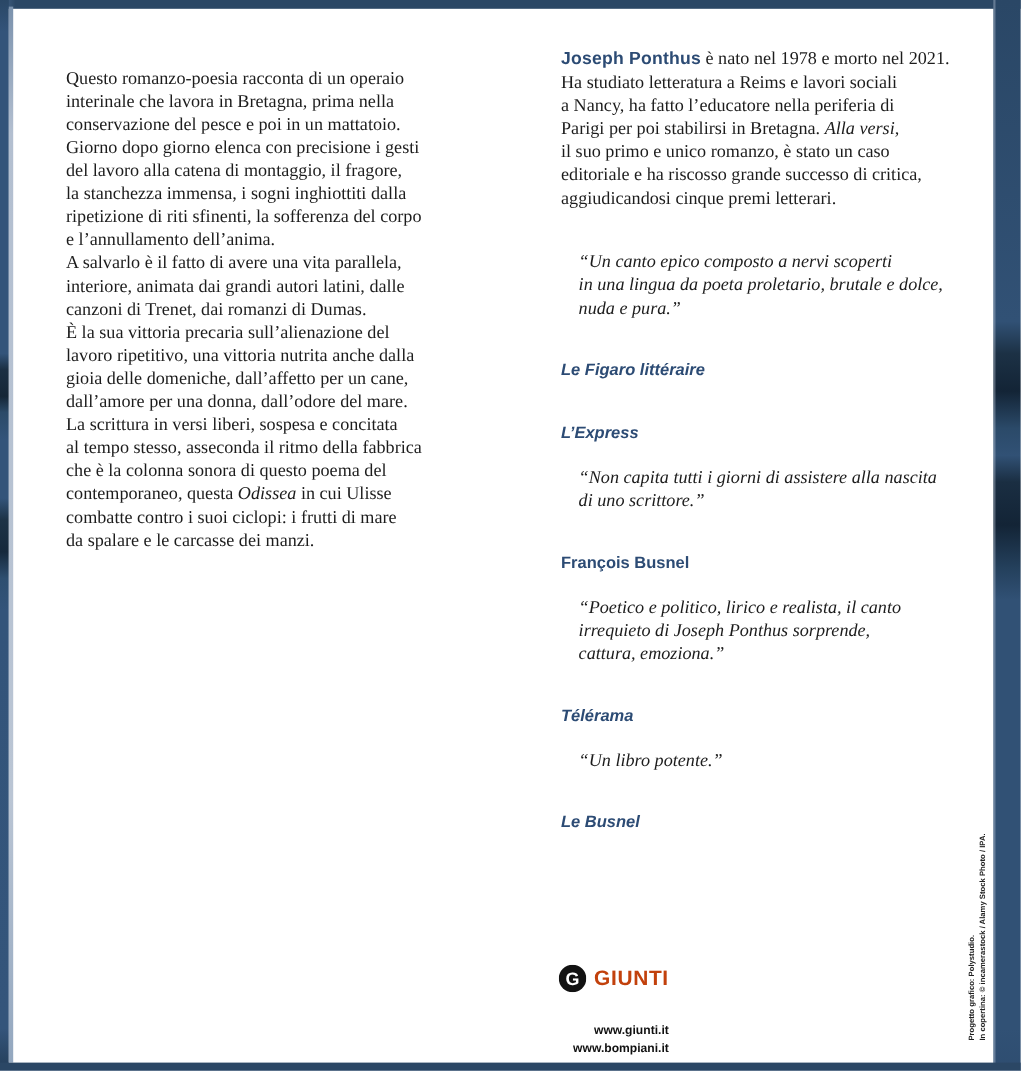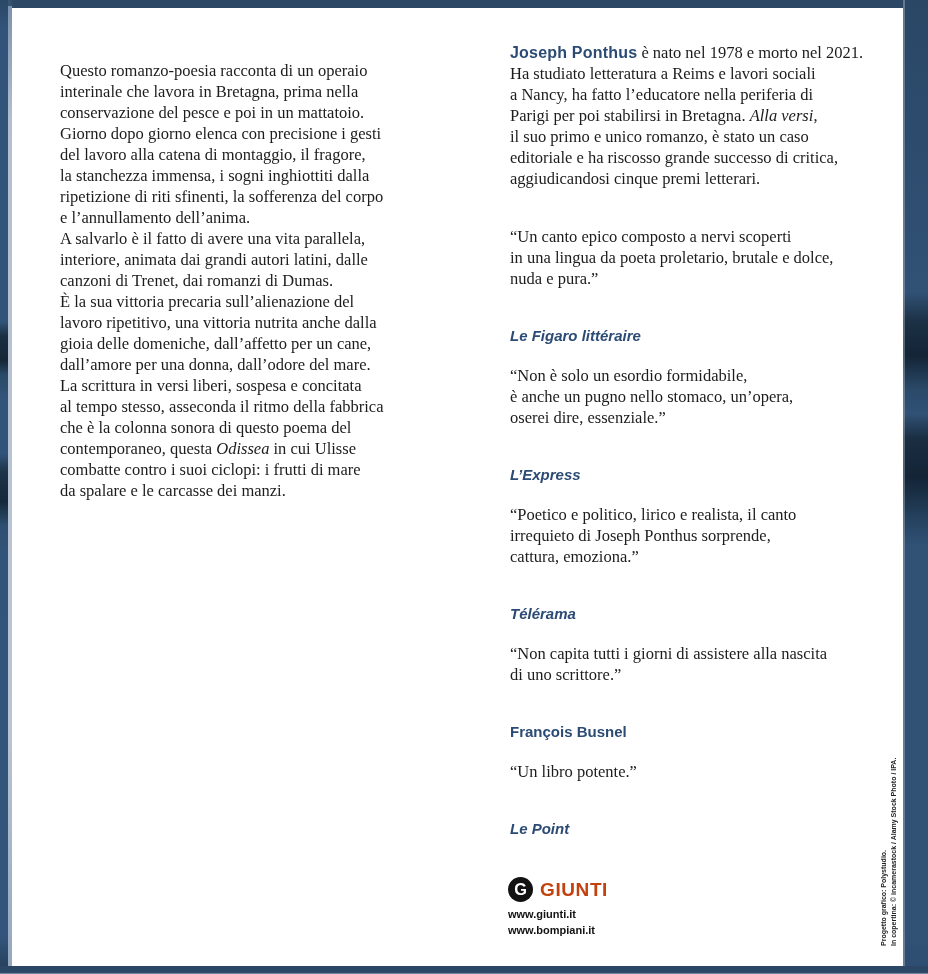--- a/index.html
+++ b/index.html
@@ -42,39 +42,39 @@
     position:absolute; left:510px; top:42px; width:405px;
     font-size:16.5px; line-height:21px; color:#1c1c1c;
   }
   .bio { margin:0 0 37px 0; white-space:pre-line; }
   .author-name {
     font-family:"Liberation Sans","DejaVu Sans",sans-serif;
     font-weight:bold; font-size:16px; letter-spacing:0.2px;
     color:#2c4b74; font-style:normal;
   }
   .quote { margin:0 0 19px 0; }
-  .quote p { margin:0; white-space:pre-line; }
+  .quote p { margin:16px; white-space:pre-line;font-style:italic; }
   .source {
     font-family:"Liberation Sans","DejaVu Sans",sans-serif;
     font-weight:bold; font-size:15px; line-height:21px; color:#2c4b74;margin-top:36px;
   }
   .source.it { font-style:italic; }
 
   
   .footer { position:absolute; left:508px; top:877px; }
   .logo-row { display:flex; align-items:center; gap:7px; }
   .logo-mark { width:25px; height:25px; display:block; }
   .logo-text {
     font-family:"Liberation Sans","DejaVu Sans",sans-serif;
     font-weight:bold; font-size:19px; letter-spacing:0.6px; color:#c2410c;
   }
   .sites {
-    margin-top:4px;
+    margin-top:27px;
     font-family:"Liberation Sans","DejaVu Sans",sans-serif;
-    font-weight:bold; font-size:11px; line-height:16px; color:#111;
+    font-weight:bold; font-size:11px; line-height:16px; color:#111;text-align:right;
   }
 
   
   .credits {
     position:absolute; left:879px; top:946px; width:210px;
     transform:rotate(-90deg); transform-origin:0 0;
     font-family:"Liberation Sans","DejaVu Sans",sans-serif;
     font-weight:bold; font-size:7px; line-height:10px; color:#222;
     white-space:nowrap;
   }
@@ -123,42 +123,39 @@
 aggiudicandosi cinque premi letterari.</span></p>
 
     <div class="quote">
       <p>“Un canto epico composto a nervi scoperti
 in una lingua da poeta proletario, brutale e dolce,
 nuda e pura.”</p>
       <div class="source it">Le Figaro littéraire</div>
     </div>
 
     <div class="quote">
-      <p>“Non è solo un esordio formidabile,
-è anche un pugno nello stomaco, un’opera,
-oserei dire, essenziale.”</p>
       <div class="source it">L’Express</div>
+    </div>
+
+    <div class="quote">
+      <p>“Non capita tutti i giorni di assistere alla nascita
+di uno scrittore.”</p>
+      <div class="source">François Busnel</div>
     </div>
 
     <div class="quote">
       <p>“Poetico e politico, lirico e realista, il canto
 irrequieto di Joseph Ponthus sorprende,
 cattura, emoziona.”</p>
       <div class="source it">Télérama</div>
     </div>
 
     <div class="quote">
-      <p>“Non capita tutti i giorni di assistere alla nascita
-di uno scrittore.”</p>
-      <div class="source">François Busnel</div>
-    </div>
-
-    <div class="quote">
       <p>“Un libro potente.”</p>
-      <div class="source it">Le Point</div>
+      <div class="source it">Le Busnel</div>
     </div>
 
   </div>
 
   <div class="footer">
     <div class="logo-row">
       <svg class="logo-mark" viewBox="0 0 26 26">
         <circle cx="13" cy="13" r="13" fill="#121212"></circle>
         <text x="13" y="18.8" text-anchor="middle" font-family="Liberation Sans, DejaVu Sans, sans-serif" font-size="17" font-weight="bold" fill="#ffffff">G</text>
       </svg>

